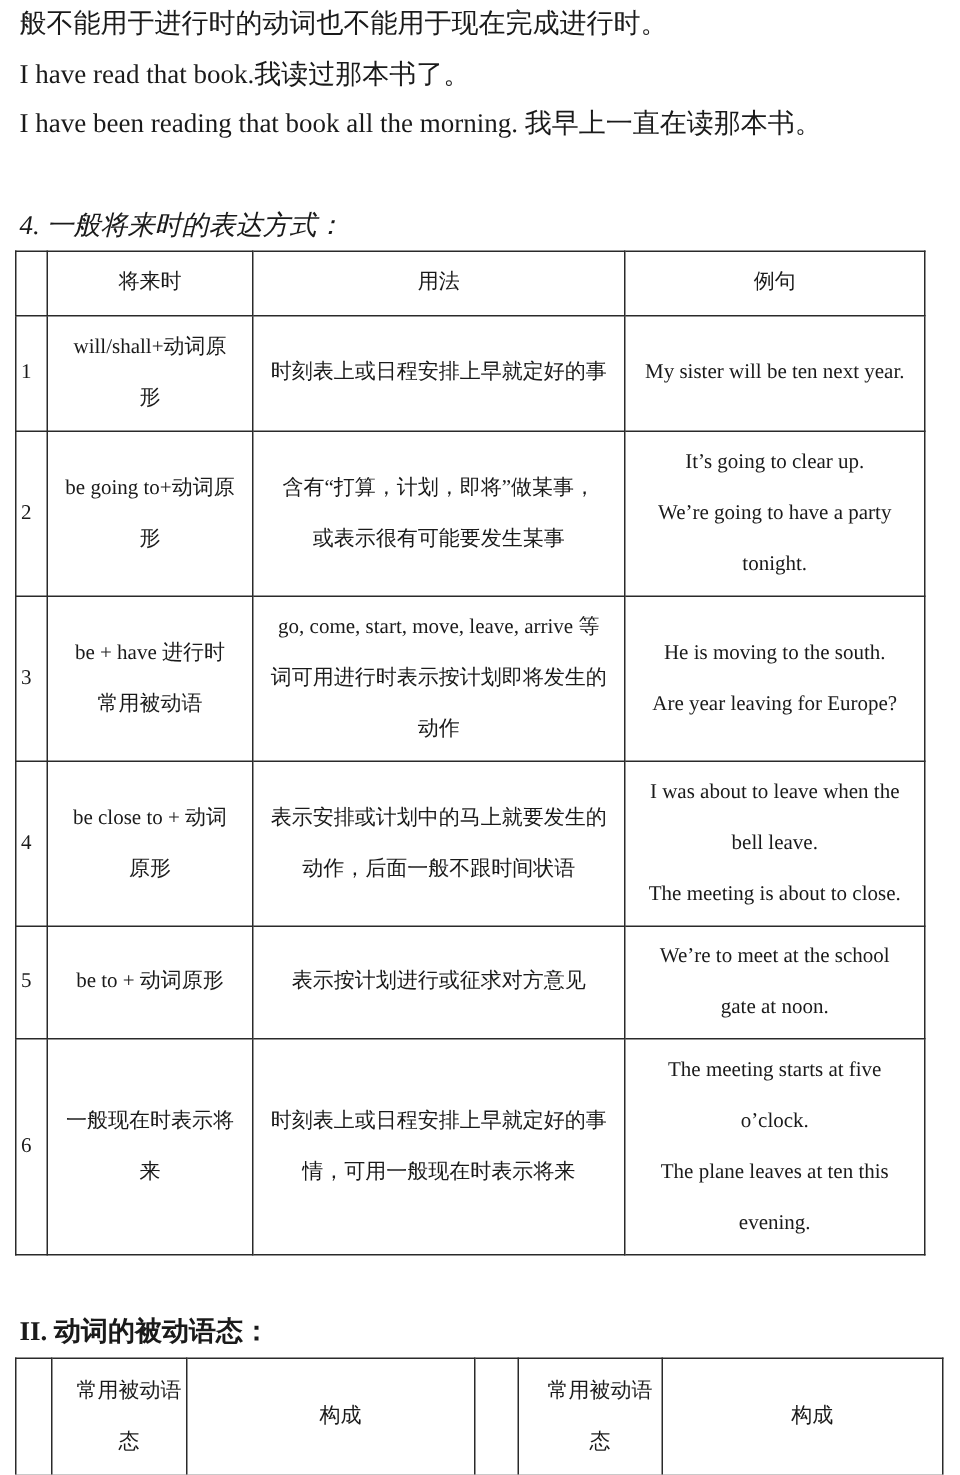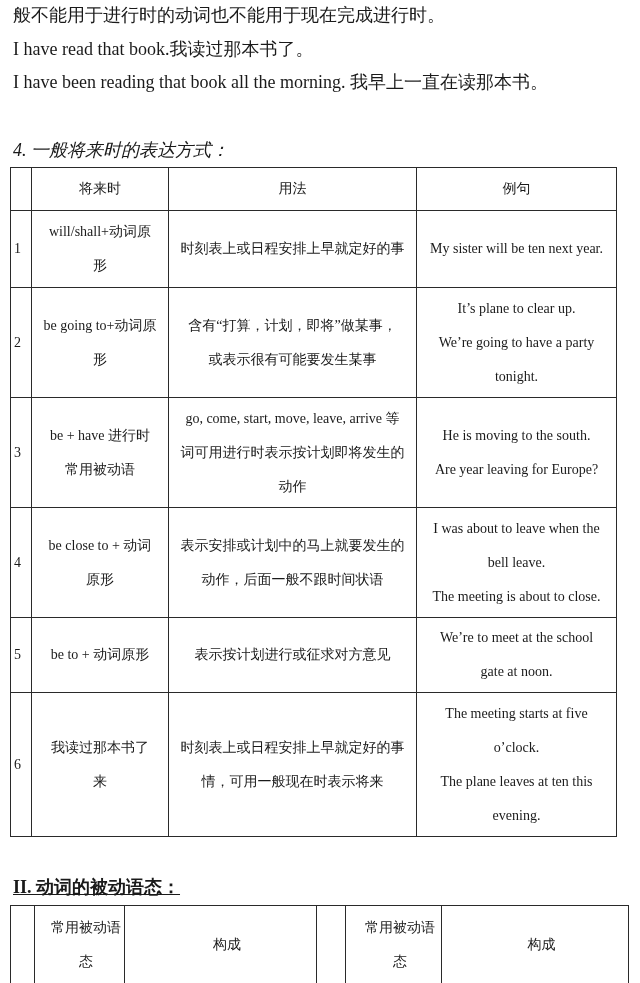--- a/index.html
+++ b/index.html
@@ -69,21 +69,21 @@
     <td class="num">2</td>
     <td>
       <span class="cell-line">be going to+动词原</span>
       <span class="cell-line">形</span>
     </td>
     <td>
       <span class="cell-line">含有“打算，计划，即将”做某事，</span>
       <span class="cell-line">或表示很有可能要发生某事</span>
     </td>
     <td>
-      <span class="cell-line">It’s plane to clear up.</span>
+      <span class="cell-line">It’s going to clear up.</span>
       <span class="cell-line">We’re going to have a party</span>
       <span class="cell-line">tonight.</span>
     </td>
   </tr>
 
   <tr style="height:110px;">
     <td class="num">3</td>
     <td>
       <span class="cell-line">be + have  进行时</span>
       <span class="cell-line">常用被动语</span>
@@ -126,38 +126,38 @@
     </td>
     <td>
       <span class="cell-line">We’re to meet at the school</span>
       <span class="cell-line">gate at noon.</span>
     </td>
   </tr>
 
   <tr style="height:144px;">
     <td class="num">6</td>
     <td>
-      <span class="cell-line">我读过那本书了</span>
+      <span class="cell-line">一般现在时表示将</span>
       <span class="cell-line">来</span>
     </td>
     <td>
       <span class="cell-line">时刻表上或日程安排上早就定好的事</span>
       <span class="cell-line">情，可用一般现在时表示将来</span>
     </td>
     <td>
       <span class="cell-line">The meeting starts at five</span>
       <span class="cell-line">o’clock.</span>
       <span class="cell-line">The plane leaves at ten this</span>
       <span class="cell-line">evening.</span>
     </td>
   </tr>
 </tbody>
   </table>
 
-<div class="line heading-bold" style="top:878px;text-decoration:underline;">II.  动词的被动语态：</div>
+<div class="line heading-bold" style="top:878px;">II.  动词的被动语态：</div>
 
 <table style="left:10px; top:905px; width:618px;">
   <colgroup>
     <col style="width:24px">
       <col style="width:90px">
       <col style="width:192px">
     <col style="width:29px">
       <col style="width:96px">
       <col style="width:187px">
   </colgroup>

